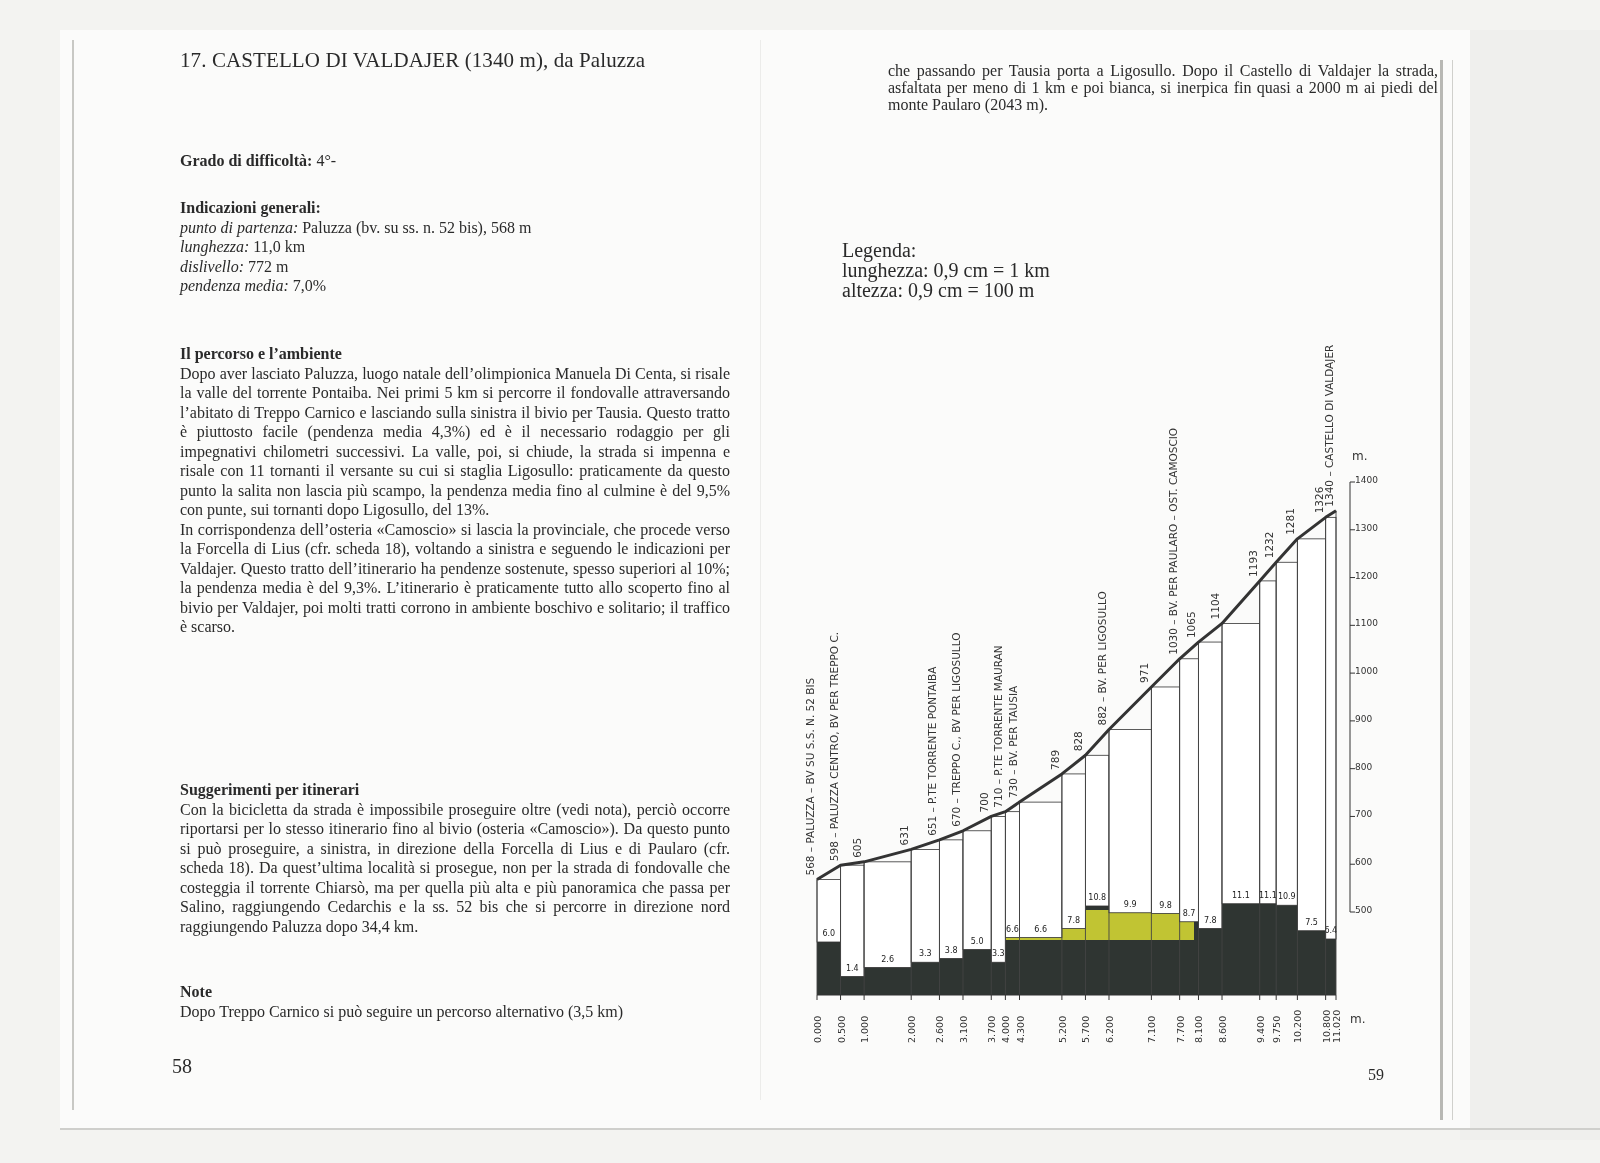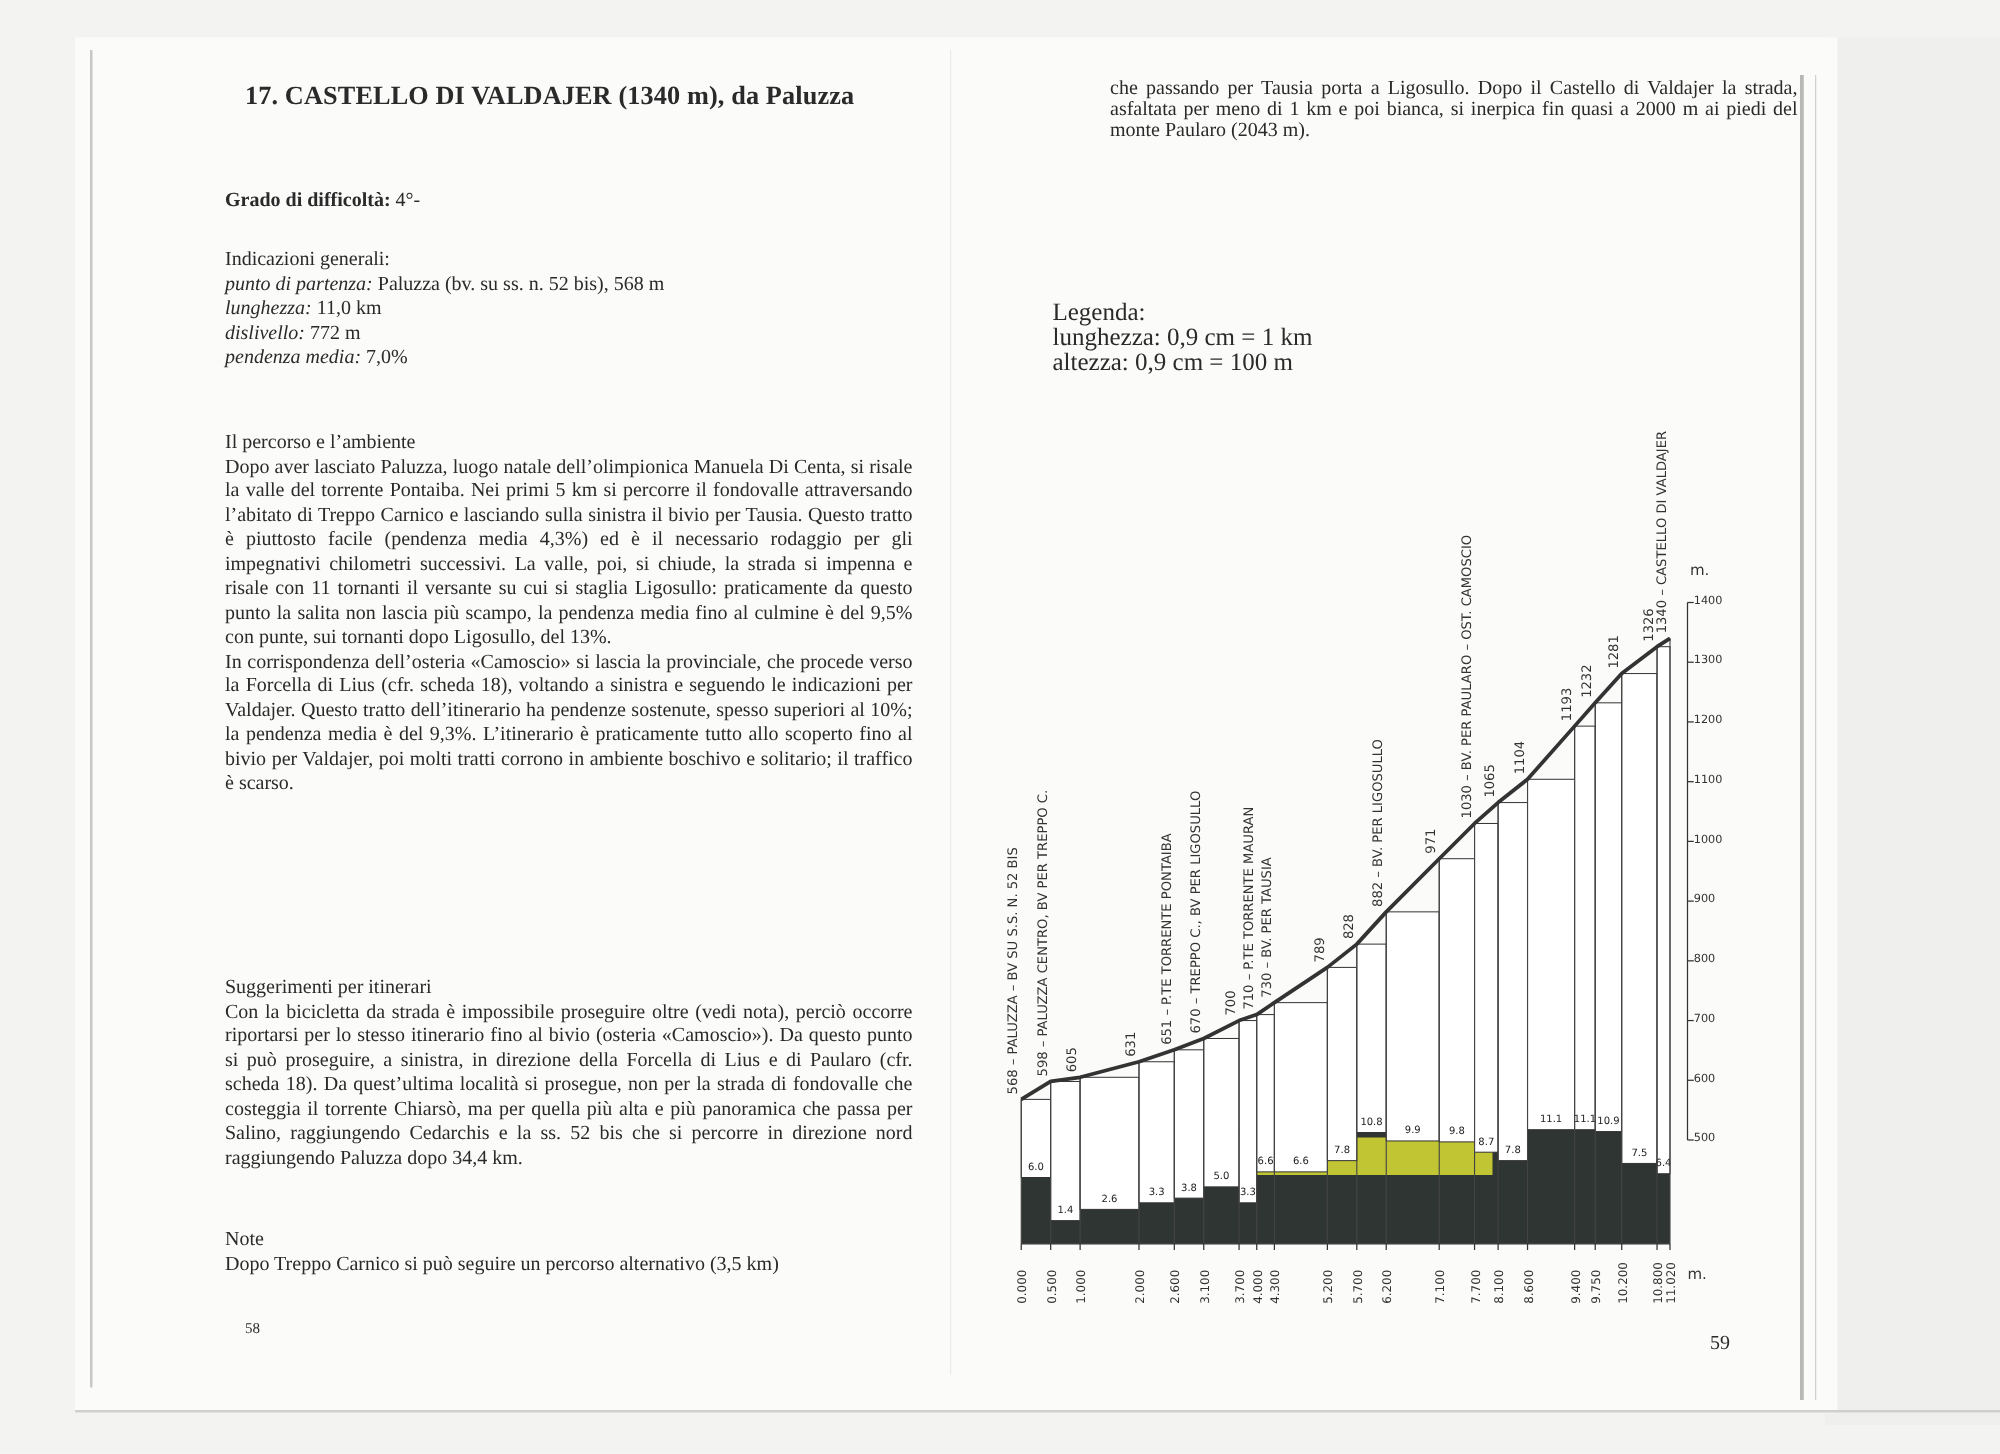--- a/index.html
+++ b/index.html
@@ -16,32 +16,32 @@
   .edge-left { position:absolute; left:72px; top:40px; width:2px; height:1070px; background:#c8c8c4; }
   .gutter { position:absolute; left:760px; top:40px; width:1px; height:1060px; background:#ececea; }
   .edge-right { position:absolute; left:1440px; top:60px; width:3px; height:1060px; background:#b8b8b4; }
   .edge-right2 { position:absolute; left:1452px; top:60px; width:1px; height:1060px; background:#d0d0cc; }
   .bottom-line { position:absolute; left:60px; top:1128px; width:1540px; height:2px; background:#cfcfcc; }
   .outer-right { position:absolute; left:1460px; top:30px; width:140px; height:1110px; background:#efefed; }
 
   .page-left { position:absolute; left:180px; top:48px; width:550px; }
   .page-right { position:absolute; left:888px; top:62px; width:560px; }
 
-  .title { font-weight:bold; font-size:21px; margin:16px; letter-spacing:0.1px; }
+  .title { font-weight:normal; font-size:21px; margin:0; letter-spacing:0.1px; }
   .grade { position:absolute; top:104px; font-size:16px; }
   .grade b { font-weight:bold; }
   .block { font-size:16px; line-height:19.5px; }
-  .block h3 { font-size:16px; font-weight:normal; margin:0; }
+  .block h3 { font-size:16px; font-weight:bold; margin:0; }
   .block p { margin:0; text-align:justify; }
   .gen { position:absolute; top:150px; width:550px; }
   .perc { position:absolute; top:296px; width:550px; }
   .sugg { position:absolute; top:732px; width:550px; }
   .note { position:absolute; top:934px; width:550px; }
   .it { font-style:italic; }
-  .pagenum-left { position:absolute; left:196px; top:1055px; font-size:12px; }
+  .pagenum-left { position:absolute; left:172px; top:1055px; font-size:20px; }
   .pagenum-right { position:absolute; left:1368px; top:1066px; font-size:16px; }
 
   .right-text { font-size:16px; line-height:17px; text-align:justify; width:550px; }
   .legend { position:absolute; left:842px; top:240px; font-size:20px; line-height:20px; }
 
   svg.profile { position:absolute; left:800px; top:290px; }
   .lbl { font-family: "DejaVu Sans", sans-serif; font-size:10.5px; fill:#333; }
   .num { font-family: "DejaVu Sans", sans-serif; font-size:12px; fill:#333; }
   .tick { font-family: "DejaVu Sans", sans-serif; font-size:9px; fill:#333; }
   .grad { font-family: "DejaVu Sans", sans-serif; font-size:8px; fill:#222; }

